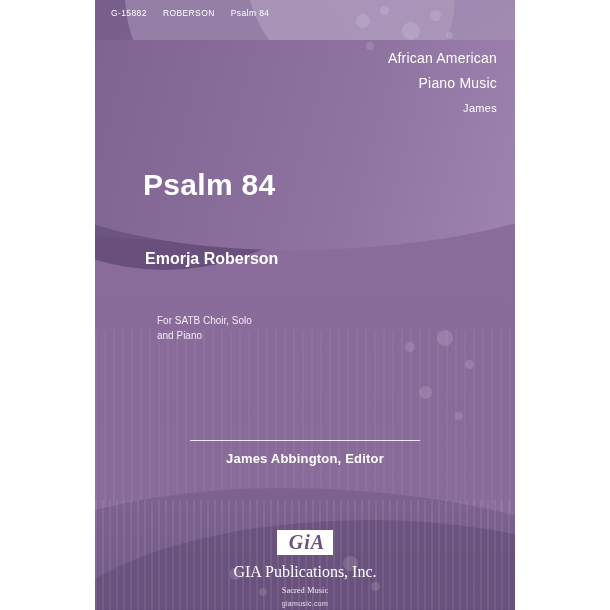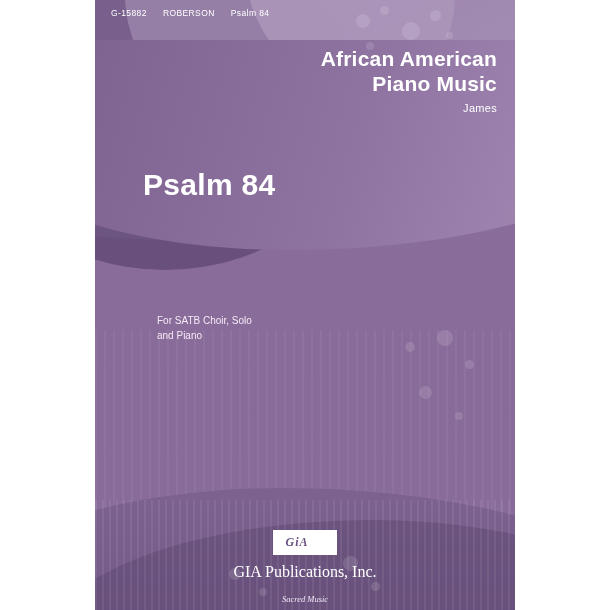--- a/index.html
+++ b/index.html
@@ -127,22 +127,22 @@
   
   #series-block {
     position: absolute;
     right: 18px; top: 46px;
     width: 300px;
     text-align: right;
     color: #ffffff;
     z-index: 20;
   }
   #series-line-1, #series-line-2 {
-    font-size: 21px;
-    font-weight: 700;
+    font-size: 14px;
+    font-weight: 400;
     line-height: 25px;
     letter-spacing: .2px;
   }
   #series-word {
     margin-top: 6px;
     font-size: 11px;
     font-weight: 400;
     letter-spacing: .3px;
   }
 
@@ -201,37 +201,36 @@
     left: 0; top: 530px;
     width: 420px;
     text-align: center;
     z-index: 20;
   }
   #gia-logo {
     display: inline-block;
     background: #ffffff;
     color: #6b5280;
     font-family: "Liberation Serif", serif;
-    font-size: 12px;
+    font-size: 20px;
     font-weight: 700;
     font-style: italic;
     letter-spacing: 1px;
-    padding: 1px 28px 2px 12px;
+    padding: 1px 8px 2px 12px;
     line-height: 22px;
   }
   #publisher-name {
     margin-top: 8px;
     font-family: "Liberation Serif", serif;
     font-size: 16px;
     color: #ffffff;
   }
   #publisher-tagline {
-    margin-top: 13px;
+    margin-top: 4px;
     font-family: "Liberation Serif", serif;
-    font-style: italic;
     font-size: 8.5px;
     color: #efe7f4;
   }
   #publisher-site {
     margin-top: 5px;
     font-size: 7px;
     color: #e6dbed;
     letter-spacing: .3px;
   }
 </style>
@@ -282,25 +281,30 @@
       <span>Psalm 84</span>
     </div>
 
     <div id="series-block">
       <div id="series-line-1">African American</div>
       <div id="series-line-2">Piano Music</div>
       <div id="series-word">James</div>
     </div>
 
     <div id="title">Psalm 84</div>
+    <div id="composer">Emorja Roberson</div>
     <div id="scoring">
       <div>For SATB Choir, Solo</div>
       <div>and Piano</div>
     </div>
 
+    <div id="editor-block">
+      <div id="editor-rule"></div>
+      <div id="editor-name">James Abbington, Editor</div>
+    </div>
 
     <div id="logo-block">
       <div id="gia-logo">GiA</div>
       <div id="publisher-name">GIA Publications, Inc.</div>
       <div id="publisher-tagline">Sacred Music</div>
       <div id="publisher-site">giamusic.com</div>
     </div>
 
   </div>
 </div>

